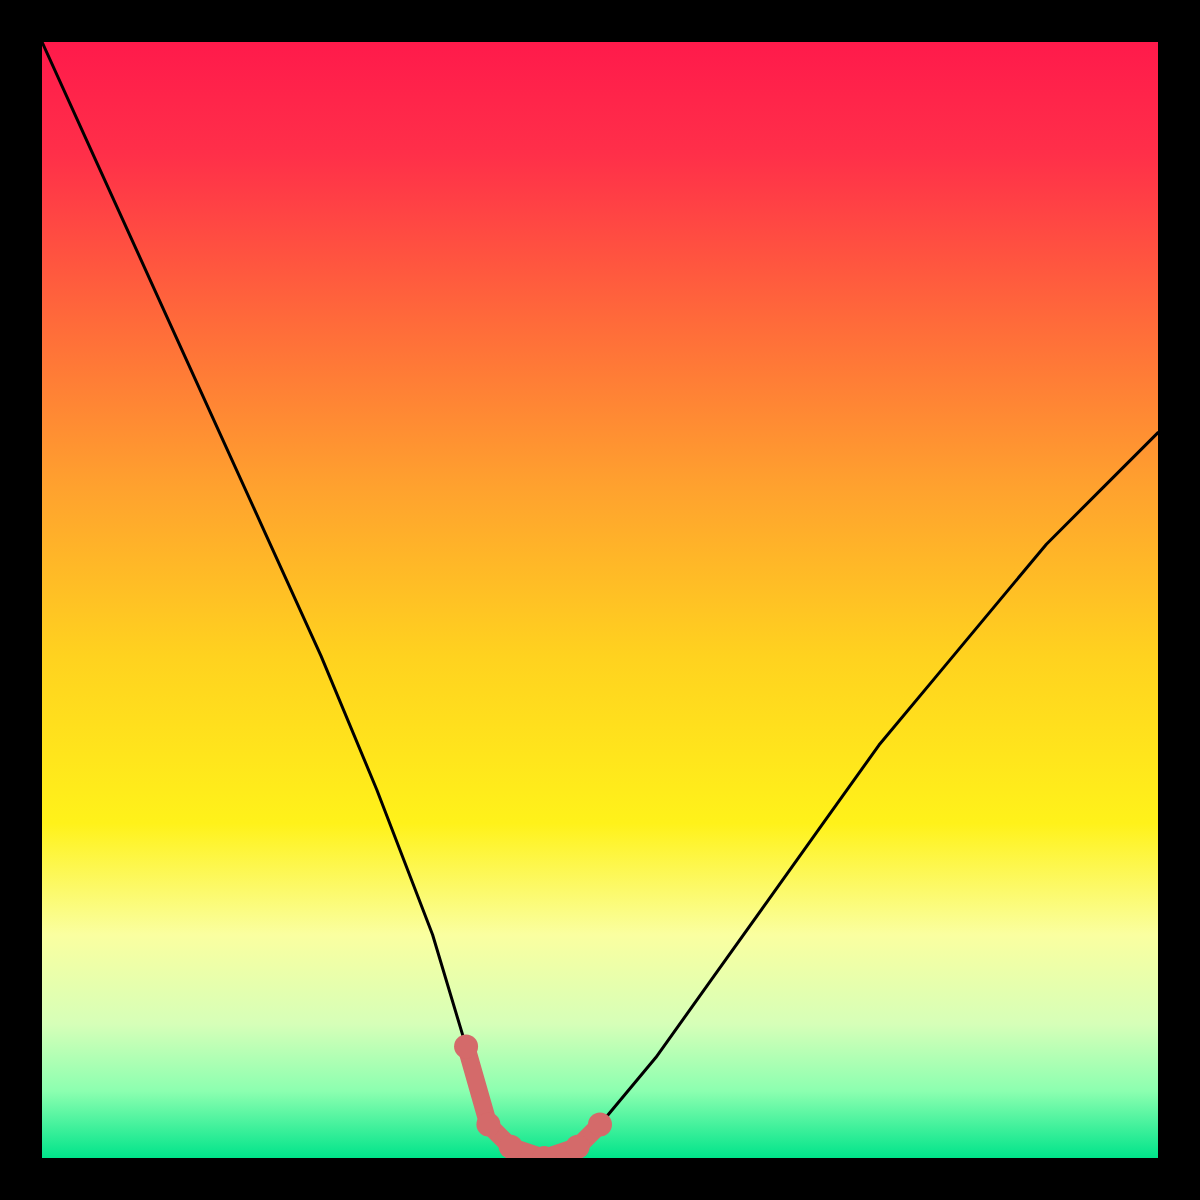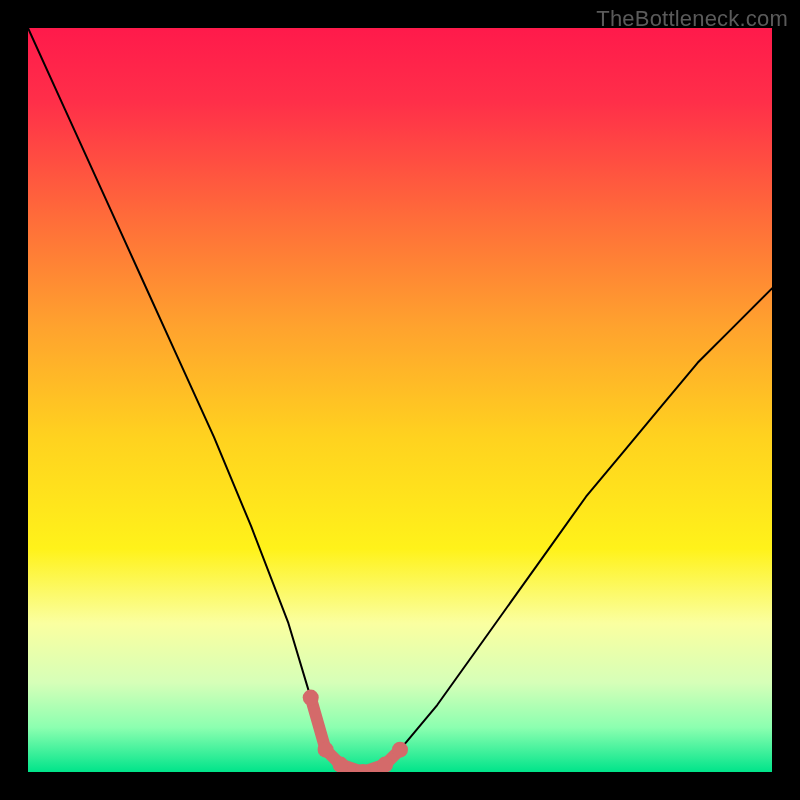--- a/index.html
+++ b/index.html
@@ -79,15 +79,14 @@
           <circle cx="297.60" cy="721.68" r="8" fill="#d46a6a"></circle>
           <circle cx="312.48" cy="736.56" r="8" fill="#d46a6a"></circle>
           <circle cx="334.80" cy="744.00" r="8" fill="#d46a6a"></circle>
           <circle cx="357.12" cy="736.56" r="8" fill="#d46a6a"></circle>
           <circle cx="372.00" cy="721.68" r="8" fill="#d46a6a"></circle>
         </g>
     </svg>
 
   </div>
 
-  <div class="watermark">TheBottleneck.com</div>
 
 </div>
 
 </body></html>

